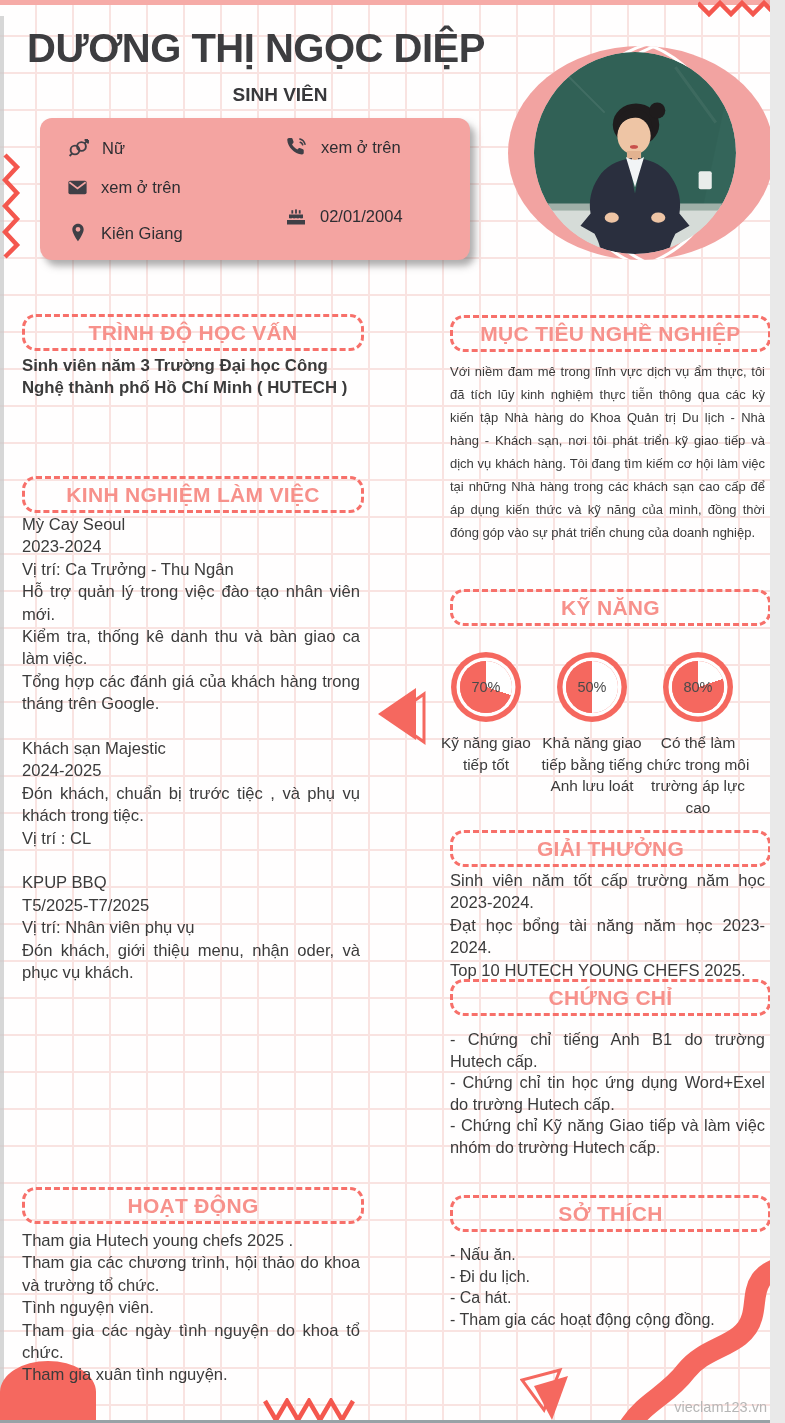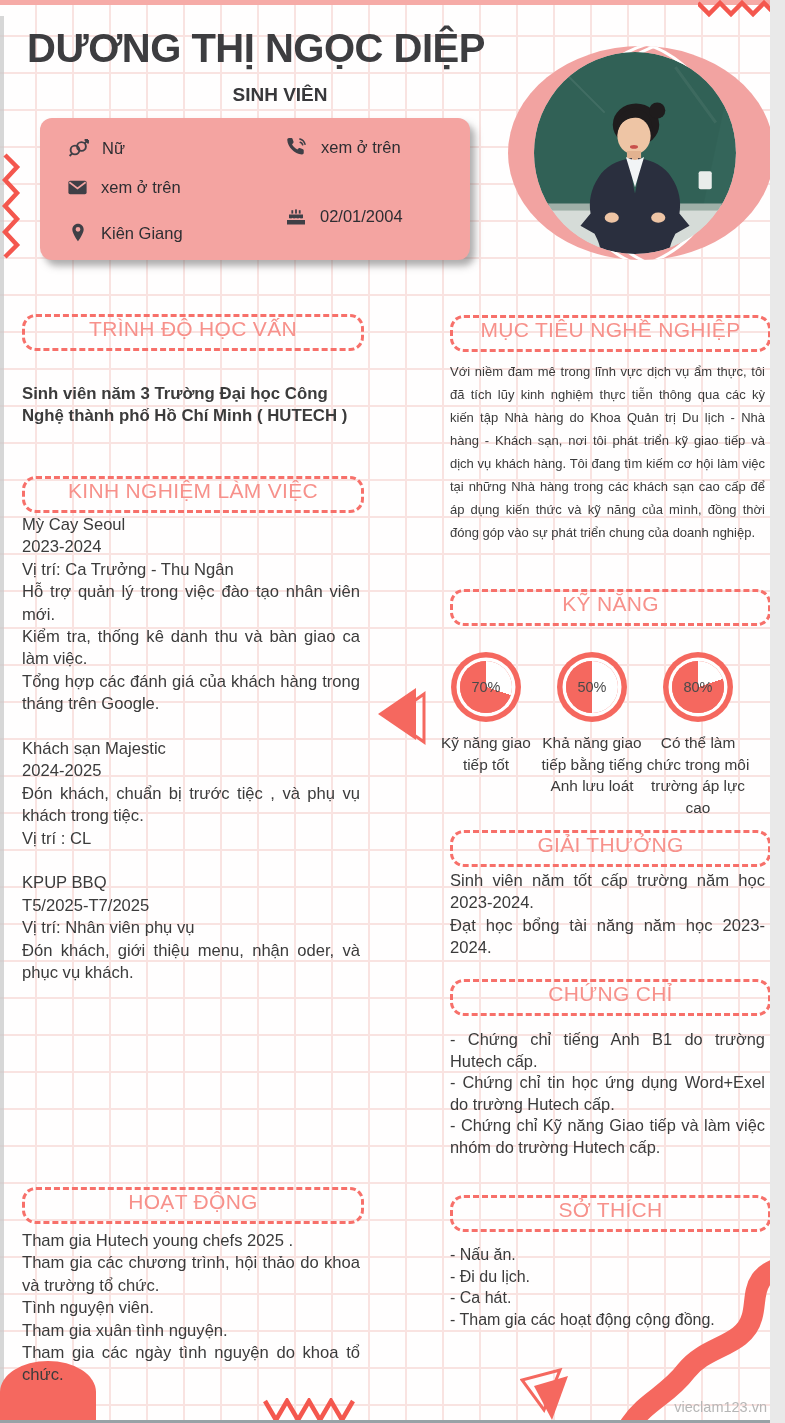--- a/index.html
+++ b/index.html
@@ -37,27 +37,27 @@
   .photo-ellipse{position:absolute;left:0;top:0;width:266px;height:214px;background:#f2a3a1;
                  border-radius:50%;overflow:hidden;}
   .arc{position:absolute;border-radius:50%;border:3px solid #fff;background:transparent;}
   .arc.l{width:230px;height:230px;left:-18px;top:-10px;}
   .arc.r1{width:230px;height:230px;right:-24px;top:-8px;}
   .arc.r2{width:230px;height:230px;right:-38px;top:-8px;}
   .photo-circle{position:absolute;left:26px;top:6px;width:202px;height:202px;border-radius:50%;
                 overflow:hidden;}
   
   .sec-head{height:31px;border:3px dashed var(--border-pink);border-radius:14px;
-            display:flex;align-items:flex-start;justify-content:center;
-            font-size:21px;font-weight:400;letter-spacing:.3px;color:var(--title-pink);}
+            display:flex;align-items:center;justify-content:center;
+            font-size:21px;font-weight:700;letter-spacing:.3px;color:var(--title-pink);}
   .col-l{left:22px;width:336px;}
   .col-r{left:450px;width:315px;}
   .body-text{font-size:16.6px;line-height:22.4px;text-align:justify;color:#3b3b3b;}
   .body-text .line:empty{height:22.4px;}
-  .edu{font-weight:700;font-size:16.8px;line-height:22px;text-align:left;margin-top:28px;}
+  .edu{font-weight:700;font-size:16.8px;line-height:22px;text-align:left;}
   .obj{line-height:23px;font-size:13px;}
   .tight{line-height:21.6px;font-size:16.4px;}
   
   .skills-row{display:flex;}
   .skill-col{width:106px;text-align:center;}
   .ring{width:70px;height:70px;border-radius:50%;background:var(--salmon);
         display:flex;align-items:center;justify-content:center;margin:0 auto;}
   .pie{width:52px;height:52px;border-radius:50%;box-shadow:0 0 0 3.5px #fff;
        display:flex;align-items:center;justify-content:center;}
   .pct{font-size:14.5px;color:#4a4a4a;}
@@ -212,22 +212,22 @@
       <div class="line">Đón khách, giới thiệu menu, nhận oder, và phục vụ khách.</div>
     </div>
 
   <div class="abs sec-head col-l" style="top:1187px">
     <span>HOẠT ĐỘNG</span>
   </div>
   <div class="abs col-l body-text" style="top:1230px;width:338px;font-size:16.6px">
       <div class="line">Tham gia Hutech young chefs 2025 .</div>
       <div class="line">Tham gia các chương trình, hội thảo do khoa và trường tổ chức.</div>
       <div class="line">Tình nguyện viên.</div>
+      <div class="line">Tham gia các ngày tình nguyện do khoa tổ chức.</div>
       <div class="line">Tham gia xuân tình nguyện.</div>
-      <div class="line">Tham gia các ngày tình nguyện do khoa tổ chức.</div>
     </div>
 
   <div class="abs sec-head col-r" style="top:315px">
     <span>MỤC TIÊU NGHỀ NGHIỆP</span>
   </div>
   <div class="abs col-r body-text obj" style="top:360px">Với niềm đam mê trong lĩnh vực dịch vụ ẩm thực, tôi đã tích lũy kinh nghiệm thực tiễn thông qua các kỳ kiến tập Nhà hàng do Khoa Quản trị Du lịch - Nhà hàng - Khách sạn, nơi tôi phát triển kỹ giao tiếp và dịch vụ khách hàng. Tôi đang tìm kiếm cơ hội làm việc tại những Nhà hàng trong các khách sạn cao cấp để áp dụng kiến thức và kỹ năng của mình, đồng thời đóng góp vào sự phát triển chung của doanh nghiệp.</div>
 
   <div class="abs sec-head col-r" style="top:589px">
     <span>KỸ NĂNG</span>
   </div>
@@ -257,20 +257,21 @@
         <div class="skill-label">Có thể làm chức trong môi trường áp lực cao</div>
       </div>
     </div>
 
   <div class="abs sec-head col-r" style="top:830px">
     <span>GIẢI THƯỞNG</span>
   </div>
   <div class="abs col-r body-text" style="top:870px">
       <div class="line">Sinh viên năm tốt cấp trường năm học 2023-2024.</div>
       <div class="line">Đạt học bổng tài năng năm học 2023-2024.</div>
+      <div class="line">Top 10 HUTECH YOUNG CHEFS 2025.</div>
     </div>
 
   <div class="abs sec-head col-r" style="top:979px">
     <span>CHỨNG CHỈ</span>
   </div>
   <div class="abs col-r body-text tight" style="top:1029px">
       <div class="line">- Chứng chỉ tiếng Anh B1 do trường Hutech cấp.</div>
       <div class="line">- Chứng chỉ tin học ứng dụng Word+Exel do trường Hutech cấp.</div>
       <div class="line">- Chứng chỉ Kỹ năng Giao tiếp và làm việc nhóm do trường Hutech cấp.</div>
     </div>

